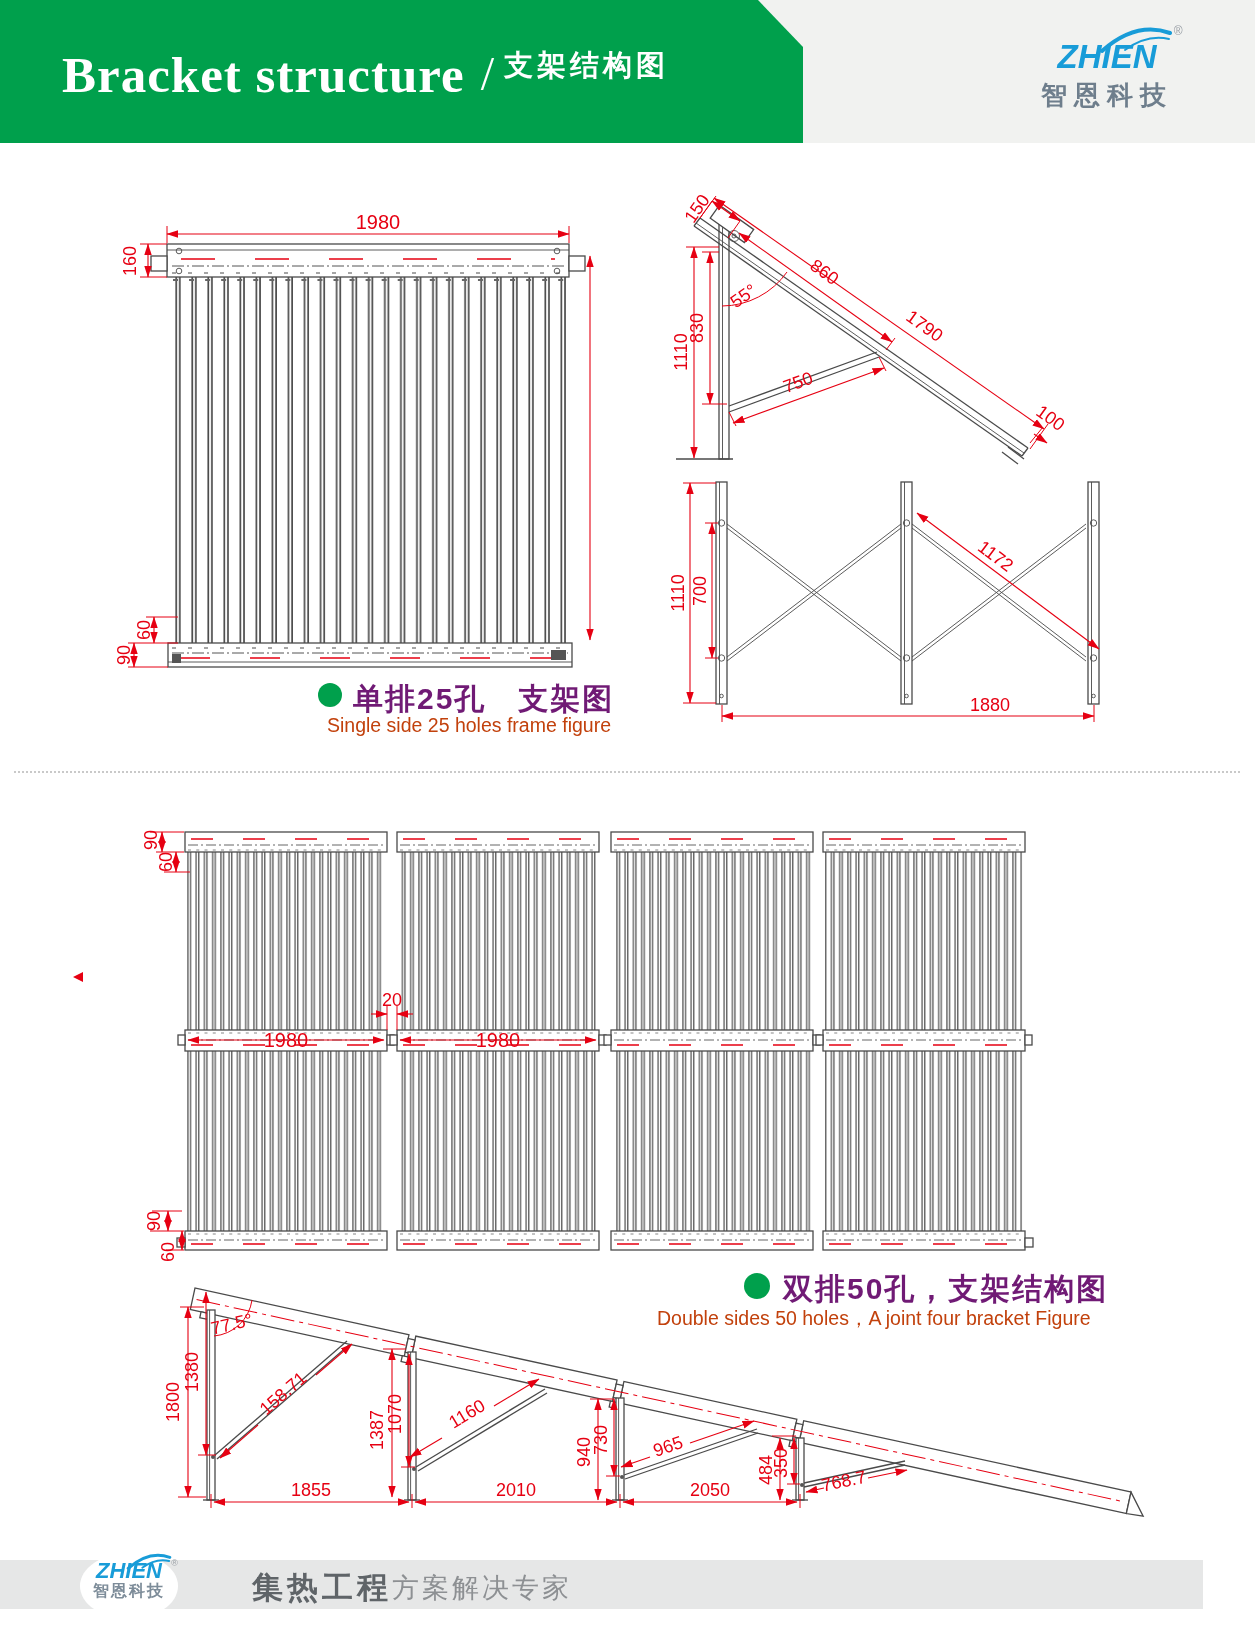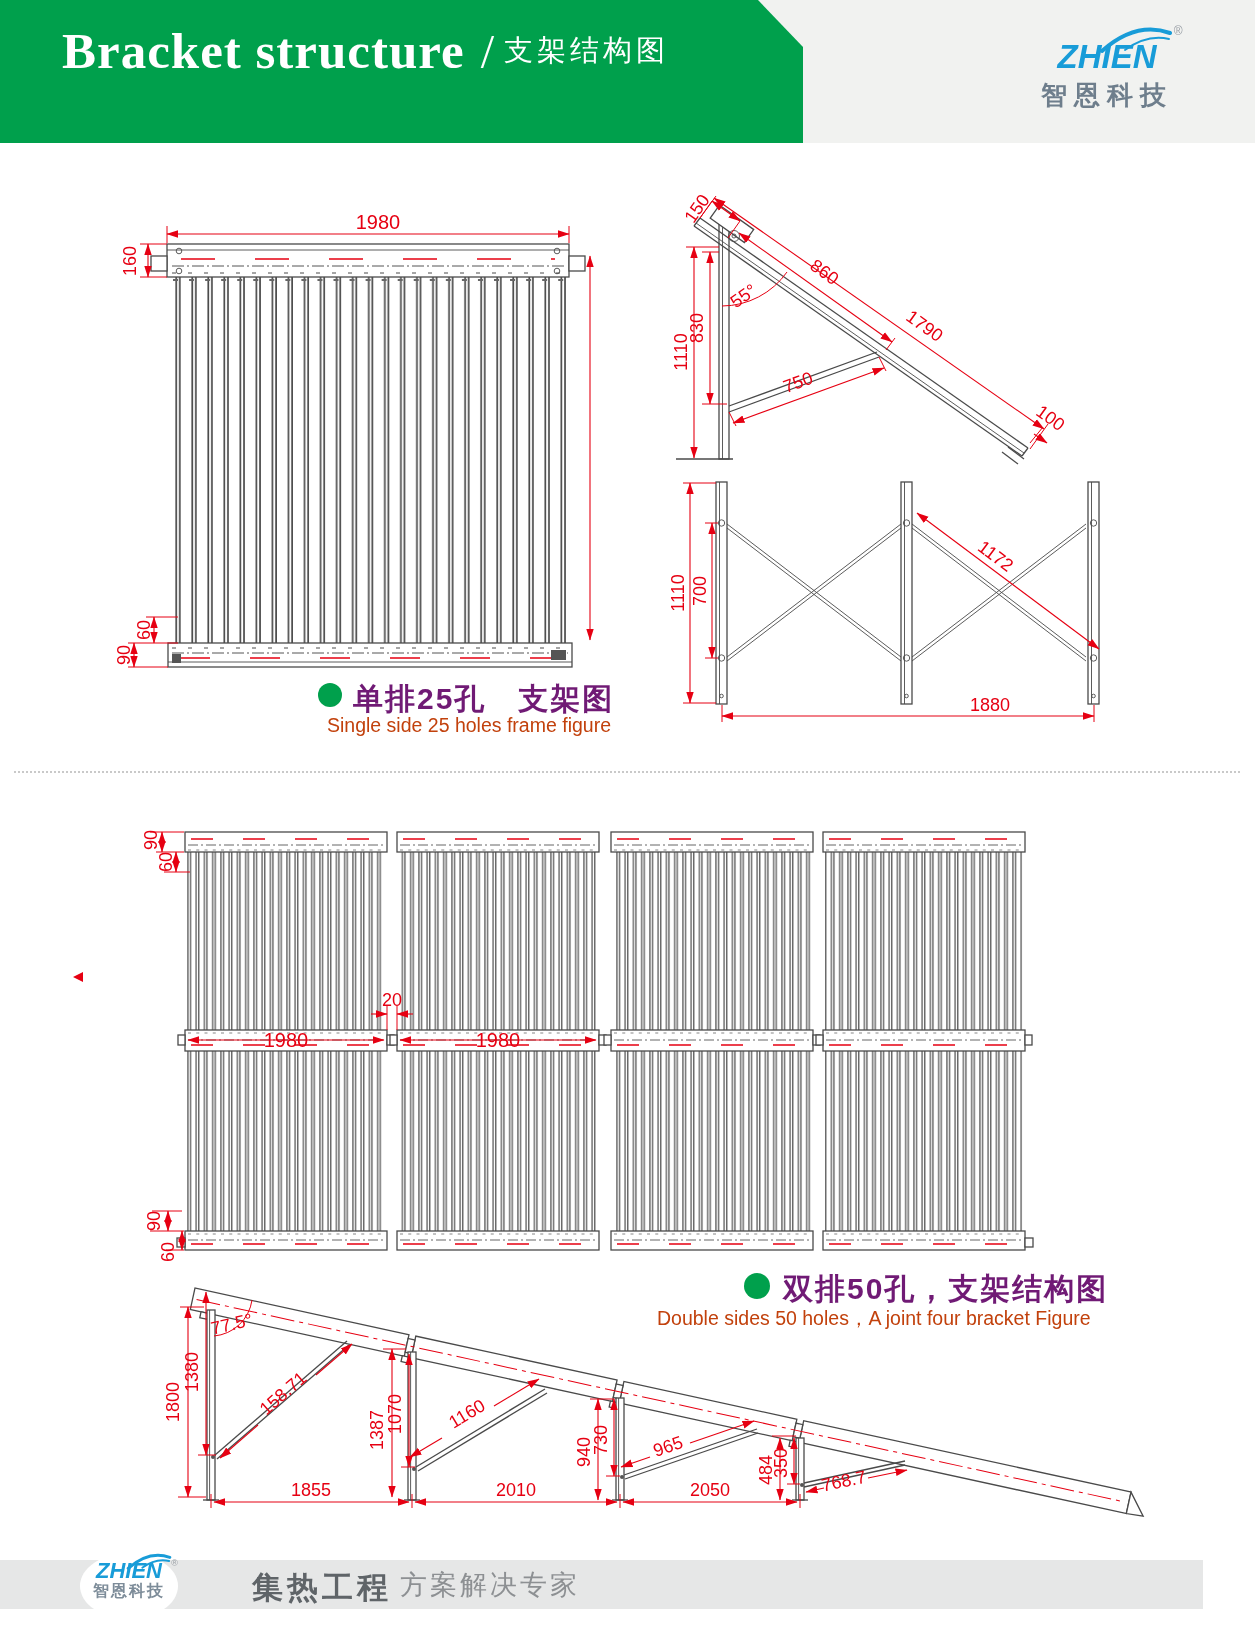--- a/index.html
+++ b/index.html
@@ -2,44 +2,44 @@
 <html><head>
 <meta charset="utf-8">
 <style>
   html,body{margin:0;padding:0}
   body{width:1255px;height:1630px;position:relative;background:#fff;
        font-family:"Liberation Sans",sans-serif;overflow:hidden}
   .abs{position:absolute}
   .topstrip{left:0;top:0;width:1255px;height:143px;background:#f1f2f0}
   .banner{left:0;top:0;width:803px;height:143px;background:#00a04c;
           clip-path:polygon(0 0,758px 0,803px 47px,803px 143px,0 143px)}
-  .title{left:62px;top:22px;display:flex;align-items:center;color:#fff;white-space:nowrap}
+  .title{left:62px;top:46px;display:flex;align-items:flex-start;color:#fff;white-space:nowrap}
   .title-en{font-family:"Liberation Serif",serif;font-weight:700;font-size:51px;letter-spacing:1px}
   .title-slash{font-family:"Liberation Serif",serif;font-weight:400;font-size:48px;margin:0 10px 0 16px}
-  .title-zh{font-size:29px;letter-spacing:4px;font-weight:400}
+  .title-zh{font-size:29px;letter-spacing:4px;font-weight:700}
   .hlogo{left:1022px;top:38px;width:170px;text-align:center}
   .hlogo-en{position:relative;display:inline-block;font-style:italic;font-weight:800;
             font-size:33px;color:#189cd8}
   .hlogo-en .swoosh{position:absolute;right:-16px;top:-17px}
   .hlogo-en .reg{position:absolute;right:-26px;top:-14px;font-size:12px;color:#9aa0a6;font-style:normal;font-weight:400}
   .hlogo-zh{font-size:26px;font-weight:700;color:#6e7e8c;letter-spacing:7px;margin-top:2px}
   .cap-zh{color:#701a75;font-size:30px;font-weight:700;letter-spacing:2px;white-space:nowrap}
   .cap-en{color:#c2410c;font-size:19.5px;white-space:nowrap}
   .divider{left:14px;top:771px;width:1226px;height:0;border-top:2px dotted #c9c9c9}
   .fband{left:0;top:1560px;width:1203px;height:49px;background:#e6e7e7}
   .fcircle{left:80px;top:1553px;width:98px;height:66px;background:#fff;border-radius:50%;
            text-align:center;box-sizing:border-box;padding-top:7px}
   .fcircle .flogo-en{position:relative;display:inline-block;font-style:italic;font-weight:800;
             font-size:22px;color:#189cd8;line-height:22px}
   .fcircle .flogo-en .swoosh{position:absolute;right:-10px;top:-10px}
   .fcircle .flogo-en .reg{position:absolute;right:-16px;top:-8px;font-size:9px;color:#9aa0a6;font-style:normal;font-weight:400}
   .fcircle .flogo-zh{font-size:16px;font-weight:700;color:#7d8c99;letter-spacing:2px;line-height:18px}
-  .ftext{left:252px;top:1567px;display:flex;align-items:flex-start;white-space:nowrap}
+  .ftext{left:252px;top:1567px;display:flex;align-items:center;white-space:nowrap}
   .ft-bold{font-size:31px;font-weight:700;color:#5f6468;letter-spacing:4px}
-  .ft-light{font-size:27px;color:#8d9093;letter-spacing:3px;margin-left:8px}
+  .ft-light{font-size:27px;color:#8d9093;letter-spacing:3px;}
   svg text.dim{font-family:"Liberation Sans",sans-serif;font-size:18px;fill:#e60012;text-anchor:middle}
   svg text.dim.lg{font-size:20px}
   svg .wbx{fill:#fff;stroke:#4a4a4a;stroke-width:1.3}
   svg .bl{stroke:#4a4a4a;stroke-width:1.3;fill:none}
   svg .bt{stroke:#4a4a4a;stroke-width:0.9;fill:none}
   svg .rl{stroke:#e60012;stroke-width:1.1;fill:none}
   svg .rlt{stroke:#e60012;stroke-width:1;fill:none}
 </style>
 </head>
 <body>

